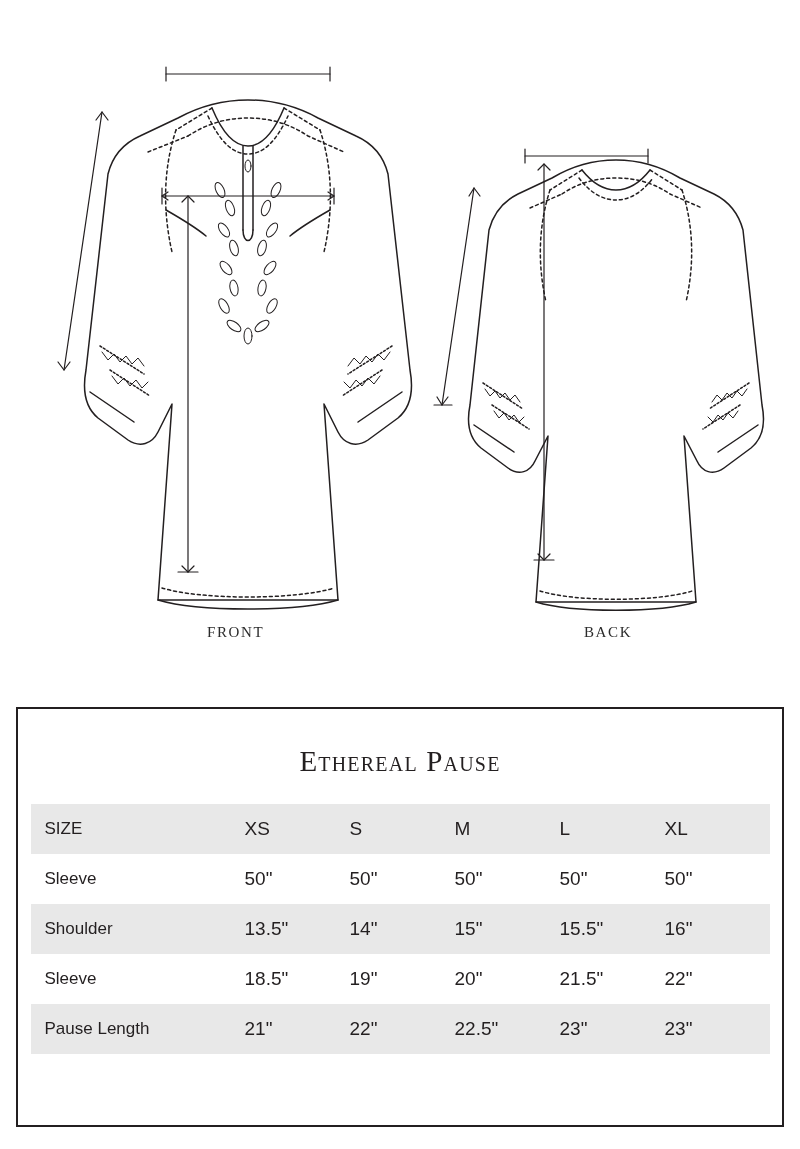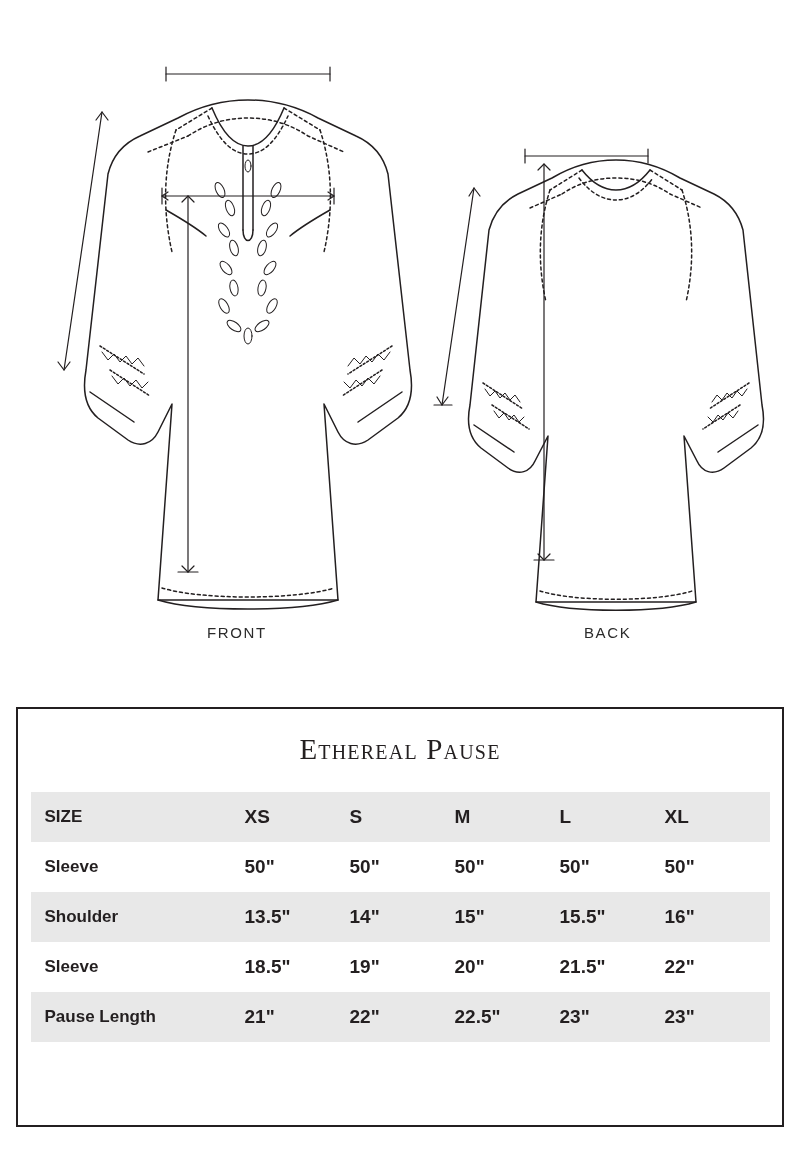--- a/index.html
+++ b/index.html
@@ -37,21 +37,21 @@
 
   .garment-block.back {
     left: 430px;
     top: 120px;
     width: 350px;
     height: 540px;
   }
 
   .view-label {
     position: absolute;
-    font-family: Liberation Sans, sans-serif;
+    font-family: Liberation Serif, serif;
     font-size: 15px;
     letter-spacing: 1.6px;
     color: #2b2b2b;
   }
   .view-label.front-label {
     left: 207px;
     top: 624px;
   }
   .view-label.back-label {
     left: 552px;
@@ -70,37 +70,37 @@
     background: #ffffff;
     box-sizing: border-box;
   }
 
   .chart-title {
     text-align: center;
     font-family: "Liberation Serif", serif;
     font-size: 29px;
     letter-spacing: 1.2px;
     color: #231f20;
-    padding-top: 24px;
+    padding-top: 36px;
     padding-bottom: 10px;
     font-variant: small-caps;
   }
 
   table.size-table {
     width: 726px;
     margin: 16px auto 0 auto;
     border-collapse: collapse;
     table-layout: fixed;
   }
 
   table.size-table th,
   table.size-table td {
     height: 50px;
     vertical-align: middle;
-    font-weight: bold;
+    font-weight: normal;
     font-size: 17px;
     color: #231f20;
     padding: 0;
   }
 
   table.size-table tr.shaded th,
   table.size-table tr.shaded td {
     background: #e8e8e8;
   }
 

